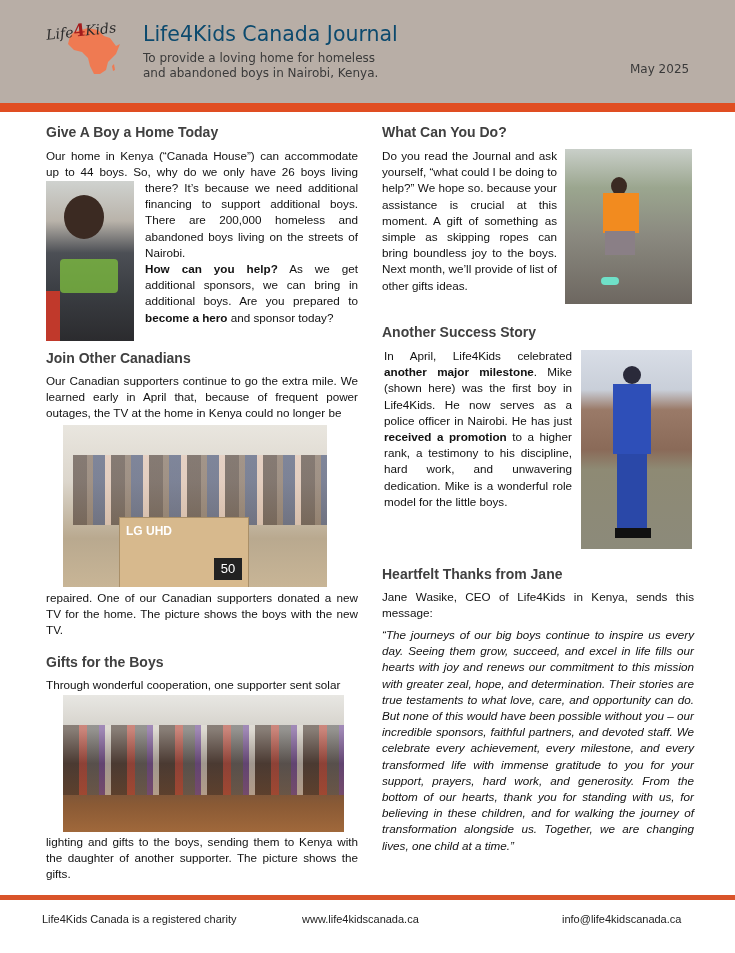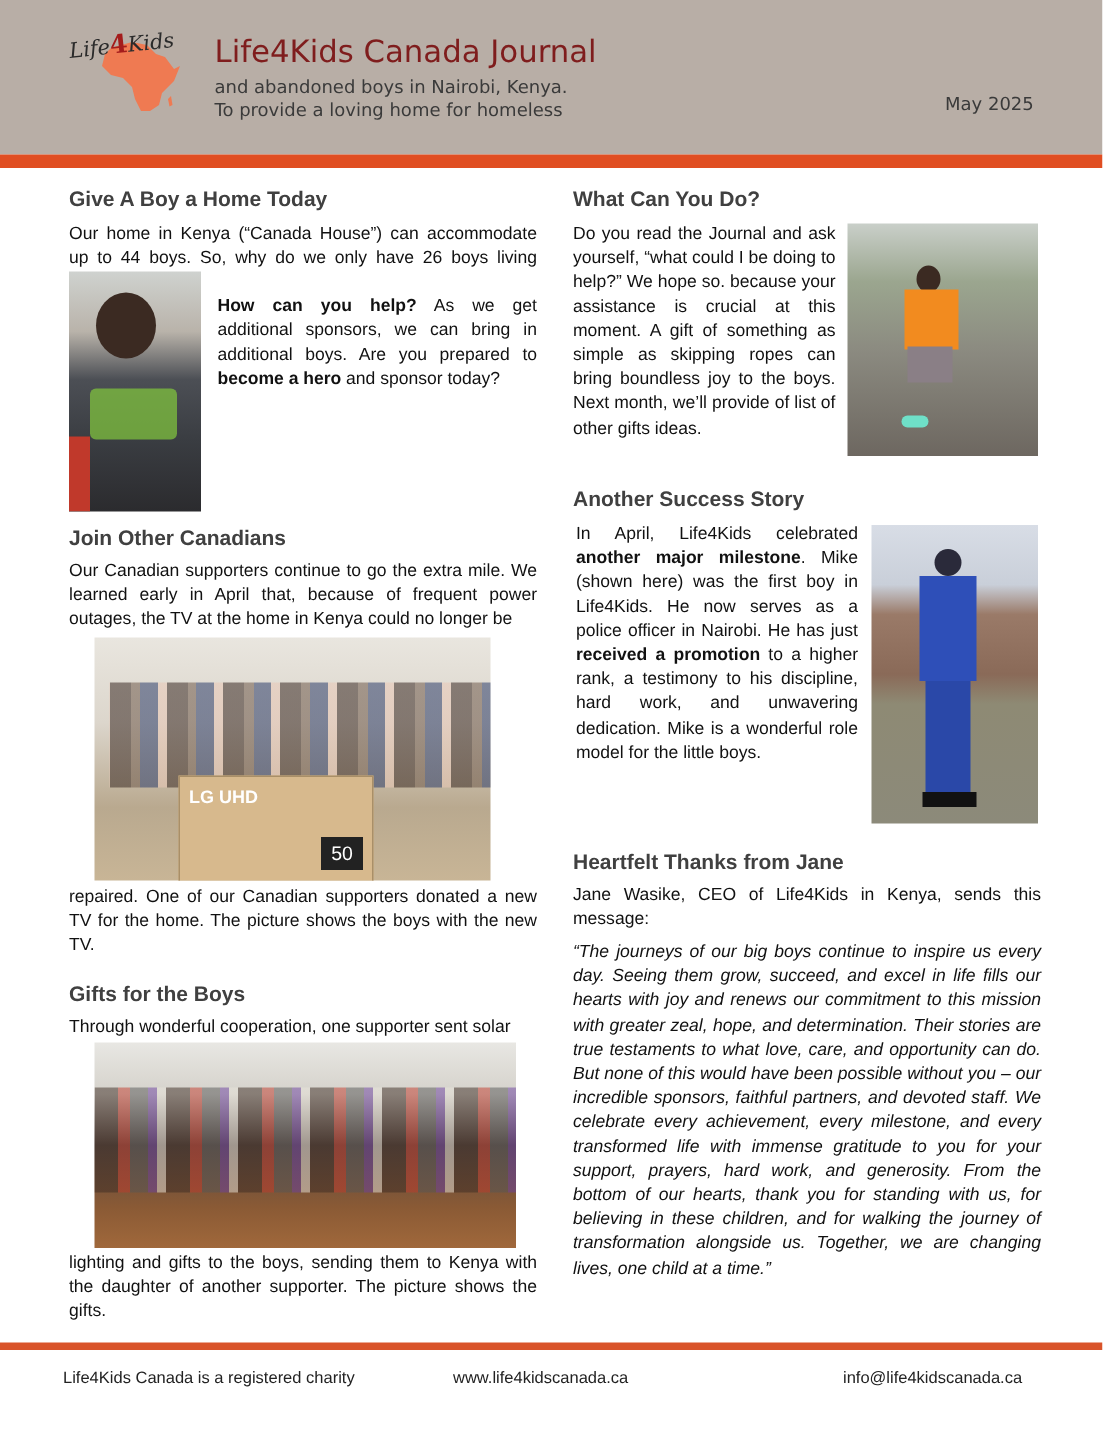--- a/index.html
+++ b/index.html
@@ -1,21 +1,21 @@
 <!DOCTYPE html>
 <html><head>
 <meta charset="utf-8">
 <style>
   html, body { margin:0; padding:0; }
   body { width:735px; height:953px; background:#ffffff; position:relative; overflow:hidden;
          font-family:"DejaVu Sans", sans-serif; color:#1a1a1a; }
   .header { position:absolute; left:0; top:0; width:735px; height:103px; background:#b8aea6; }
   .header-bar { position:absolute; left:0; top:103px; width:735px; height:9px; background:#e04e22; }
   .logo { position:absolute; left:44px; top:16px; width:90px; height:62px; }
-  .title { position:absolute; left:143px; top:22px; font-size:20.5px; color:#7f1d1d; white-space:nowrap; }
+  .title { position:absolute; left:143px; top:22px; font-size:20.5px; color:#0c4a6e; white-space:nowrap; }
   .tagline { position:absolute; left:143px; top:51px; font-size:12px; line-height:15px; color:#3a3a3a; width:300px; }
   .date { position:absolute; left:630px; top:62px; font-size:12px; color:#3a3a3a; white-space:nowrap;text-align:center; }
 
   .h2 { position:absolute; font-family:"Liberation Sans", sans-serif; font-weight:bold; font-size:14px; color:#404040; white-space:nowrap; }
   .p { position:absolute; font-family:"Liberation Sans", sans-serif; font-size:11.7px; line-height:16.2px; color:#111; text-align:justify; }
   .p b { font-weight:bold; }
   .photo { position:absolute; overflow:hidden; }
 
   .footer-bar { position:absolute; left:0; top:895px; width:735px; height:5px; background:#d9542a; }
   .foot { position:absolute; top:913px; font-family:"Liberation Sans", sans-serif; font-size:11px; color:#222; white-space:nowrap; }
@@ -28,39 +28,39 @@
     <svg width="90" height="62" viewBox="0 0 90 62">
       <path d="M30 16 L44 12 L54 14 L60 20 L66 22 L72 30 L76 28 L72 38 L64 46 L62 54 L56 58 L50 58 L46 50 L44 42 L38 36 L30 34 L24 28 L26 20 Z" fill="#ef7a52"></path>
       <path d="M68 50 L70 48 L71 54 L69 55 Z" fill="#ef7a52"></path>
     </svg>
     <div style="position:absolute;left:2px;top:4px;font-family:'DejaVu Serif',serif;font-style:italic;font-size:14px;color:#2b2b2b;white-space:nowrap;transform:rotate(-6deg);">
       <span>Life</span><span style="color:#a41c1c;font-weight:bold;font-size:17px;font-style:normal;">4</span><span>Kids</span>
     </div>
   </div>
   <div class="title">Life4Kids Canada Journal</div>
   <div class="tagline">
+    <div>To provide a loving home for homeless</div>
     <div>and abandoned boys in Nairobi, Kenya.</div>
-    <div>To provide a loving home for homeless</div>
   </div>
   <div class="date">May 2025</div>
 </div>
 <div class="header-bar"></div>
 
 <div class="h2" style="left:46px;top:124px;">Give A Boy a Home Today</div>
 <div class="p" style="left:46px;top:148px;width:312px;text-align:left;">
   <div style="text-align:justify;text-align-last:justify;">Our home in Kenya (“Canada House”) can accommodate</div>
   <div style="text-align:justify;text-align-last:justify;">up to 44 boys. So, why do we only have 26 boys living</div>
 </div>
 <div class="photo" style="left:46px;top:181px;width:88px;height:160px;background:linear-gradient(180deg,#cfd2cf 0%,#b9b3aa 25%,#4c4f55 45%,#3a3d42 70%,#2b2b2e 100%);" title="Boy giving thumbs up wearing an Orlando Florida t-shirt">
   <div style="position:absolute;left:18px;top:14px;width:40px;height:44px;border-radius:50%;background:#3b2a22;"></div>
   <div style="position:absolute;left:14px;top:78px;width:58px;height:34px;background:#7fc23d;opacity:.75;border-radius:4px;"></div>
   <div style="position:absolute;left:0;top:110px;width:14px;height:50px;background:#c0392b;"></div>
 </div>
 <div class="p" style="left:145px;top:180px;width:213px;">
-  <br>
+  <span>there? It’s because we need additional financing to support additional boys. There are 200,000 homeless and abandoned boys living on the streets of Nairobi.</span><br>
   <b>How can you help?</b><span> As we get additional sponsors, we can bring in additional boys. Are you prepared to </span><b>become a hero</b><span> and sponsor today?</span>
 </div>
 
 <div class="h2" style="left:46px;top:350px;text-align:right;">Join Other Canadians</div>
 <div class="p" style="left:46px;top:373px;width:312px;">Our Canadian supporters continue to go the extra mile. We learned early in April that, because of frequent power outages, the TV at the home in Kenya could no longer be</div>
 <div class="photo" style="left:63px;top:425px;width:264px;height:162px;background:linear-gradient(180deg,#e9e6df 0%,#dcd6cc 35%,#b9a98f 70%,#c8b596 100%);" title="Group of boys standing behind a new LG UHD 50 inch TV box">
   <div style="position:absolute;left:10px;top:30px;width:256px;height:70px;background:repeating-linear-gradient(90deg,#3a2a24 0 14px,#6f5a4c 14px 20px,#2e3e6a 20px 32px,#e8c7b6 32px 38px);opacity:.55;"></div>
   <div style="position:absolute;left:56px;top:92px;width:128px;height:70px;background:#d7b98d;border:1px solid #a98f68;">
     <div style="position:absolute;left:6px;top:6px;font-family:'Liberation Sans',sans-serif;font-size:12px;color:#fff;font-weight:bold;">LG UHD</div>
     <div style="position:absolute;right:6px;bottom:8px;width:28px;height:22px;background:#222;color:#fff;font-family:'Liberation Sans',sans-serif;font-size:13px;text-align:center;line-height:22px;">50</div>

